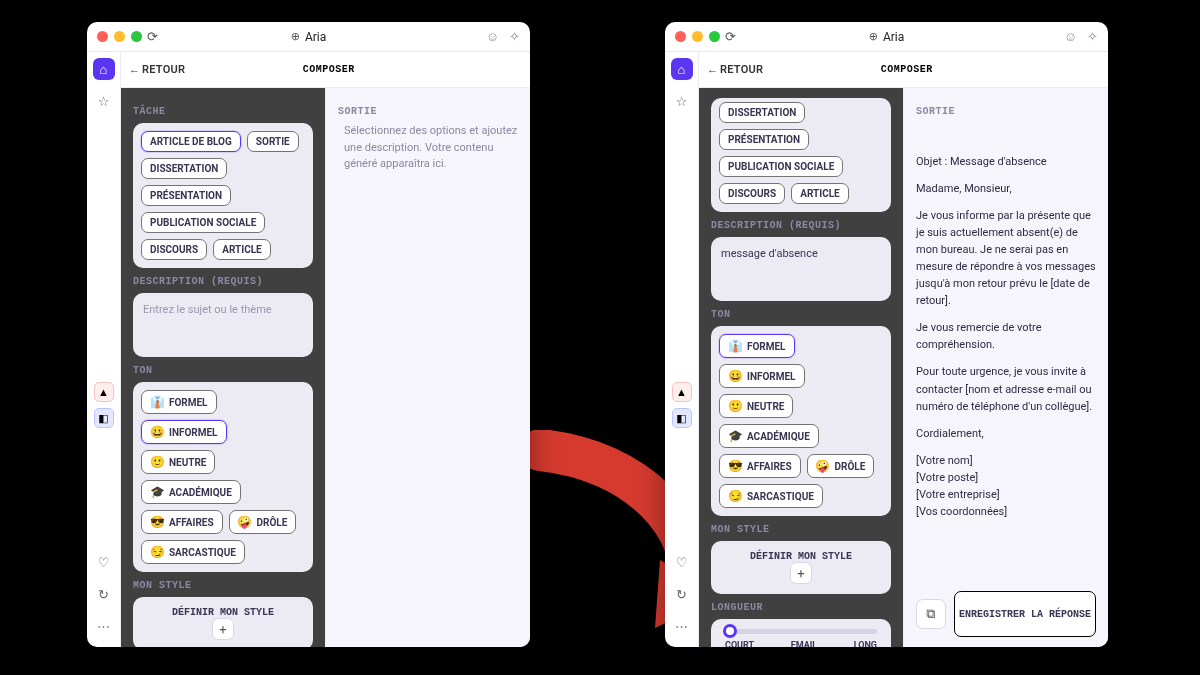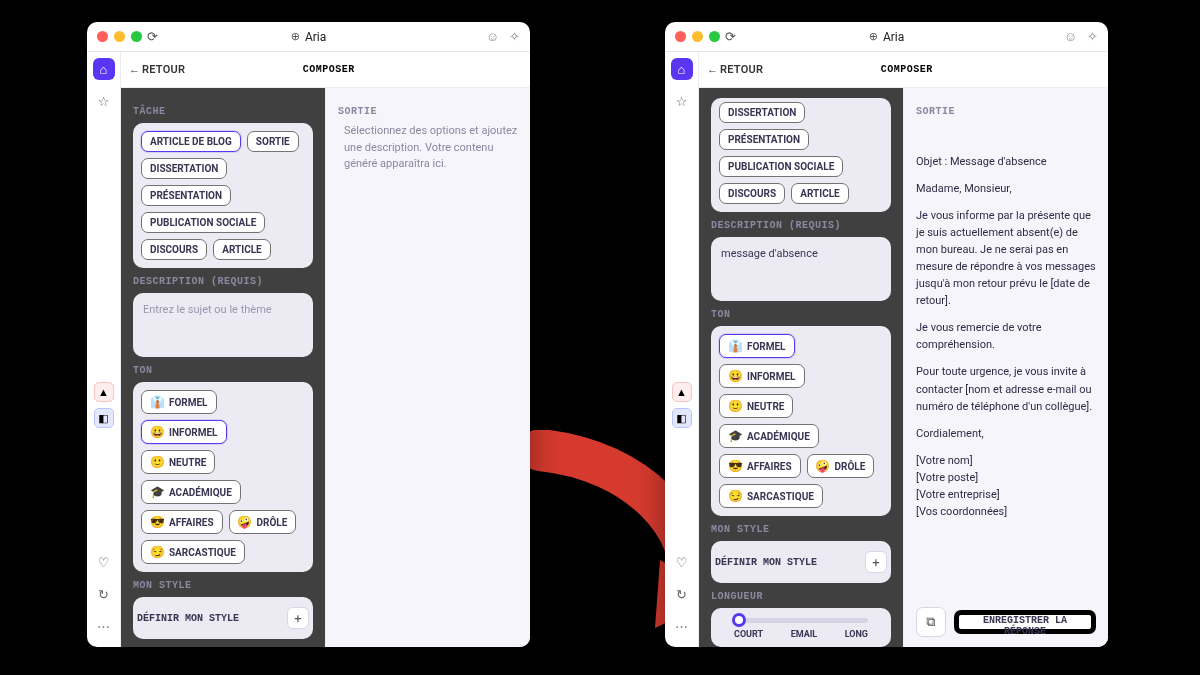--- a/index.html
+++ b/index.html
@@ -32,33 +32,33 @@
   .panes{flex:1;display:flex;min-height:0;}
   .pane{flex:1;min-width:0;padding:10px 12px;overflow-y:auto;}
   .pane.left-pane{border-right:1px solid #eee;background:#404040;}
   .pane.right-pane{background:#f6f5fb;}
   .section-label{font-size:10px;color:#8b88a0;letter-spacing:.5px;margin:8px 0 6px;font-family:"Courier New",monospace;font-weight:600;}
   .chipgroup{background:#eceaf3;border-radius:10px;padding:8px;display:flex;flex-wrap:wrap;gap:6px;}
   .chip{background:#fff;border:1px solid #737373;border-radius:7px;padding:4px 8px;font-size:10px;font-family:"Courier New",monospace;font-weight:700;color:#3a3553;display:flex;align-items:center;gap:4px;white-space:nowrap;}
   .chip.selected{border:1.5px solid #5b36f2;box-shadow:0 0 0 1px rgba(91,54,242,.15);}
   .desc-box{background:#eceaf3;border-radius:10px;padding:10px;min-height:64px;font-size:11px;color:#9a97af;margin-top:4px;}
   .desc-box.filled{color:#3a3553;}
-  .stylebox{background:#eceaf3;border-radius:10px;padding:10px 4px;display:flex;align-items:center;justify-content:space-between;}
+  .stylebox{background:#eceaf3;border-radius:10px;padding:10px 16px;display:flex;align-items:center;justify-content:space-between;flex-direction:column;}
   .stylebox .lbl{font-size:10px;font-family:"Courier New",monospace;font-weight:700;color:#3a3553;}
   .stylebox .plus{width:22px;height:22px;background:#fff;border:1px solid #d9d6e6;border-radius:6px;display:flex;align-items:center;justify-content:center;font-size:13px;color:#555;}
-  .slider-wrap{background:#eceaf3;border-radius:10px;padding:10px 23px 8px;}
+  .slider-wrap{background:#eceaf3;border-radius:10px;padding:10px 14px 8px;}
   .slider-track{height:5px;background:#d6d3e4;border-radius:3px;position:relative;margin-bottom:6px;}
   .slider-thumb{position:absolute;width:14px;height:14px;border:3px solid #5b36f2;background:#fff;border-radius:50%;top:-5px;left:-2px;}
   .slider-labels{display:flex;justify-content:space-between;font-size:9px;font-family:"Courier New",monospace;font-weight:700;color:#3a3553;}
   .out-placeholder{font-size:11px;color:#8b88a0;line-height:1.5;margin-top:4px;margin-left:6px;}
   .out-body{font-size:11px;color:#2f2b45;line-height:1.55;margin-top:30px;}
   .out-body p{margin-bottom:10px;}
   .save-row{display:flex;gap:8px;margin-top:10px;align-items:center;}
   .save-row .copy{width:30px;height:30px;border:1px solid #d9d6e6;background:#fff;border-radius:7px;display:flex;align-items:center;justify-content:center;font-size:13px;color:#555;}
-  .save-row .savebtn{flex:1;height:24px;border:5px solid #000000;background:#fff;border-radius:7px;font-family:"Courier New",monospace;font-weight:700;font-size:10px;color:#3a3553;}
+  .save-row .savebtn{flex:1;height:46px;border:1px solid #000000;background:#fff;border-radius:7px;font-family:"Courier New",monospace;font-weight:700;font-size:10px;color:#3a3553;}
   .arrow{position:absolute;left:520px;top:430px;width:210px;height:200px;pointer-events:none;}
   .emoji{font-size:12px;}
   
   .pane::-webkit-scrollbar{width:0;}
 </style>
 </head>
 <body>
 
 <svg class="arrow" viewBox="0 0 210 200">
   <defs>

